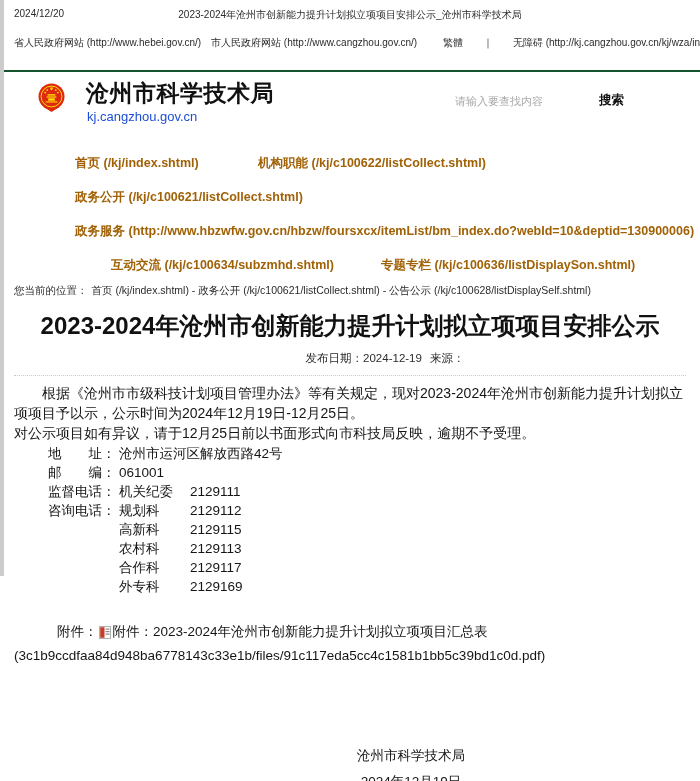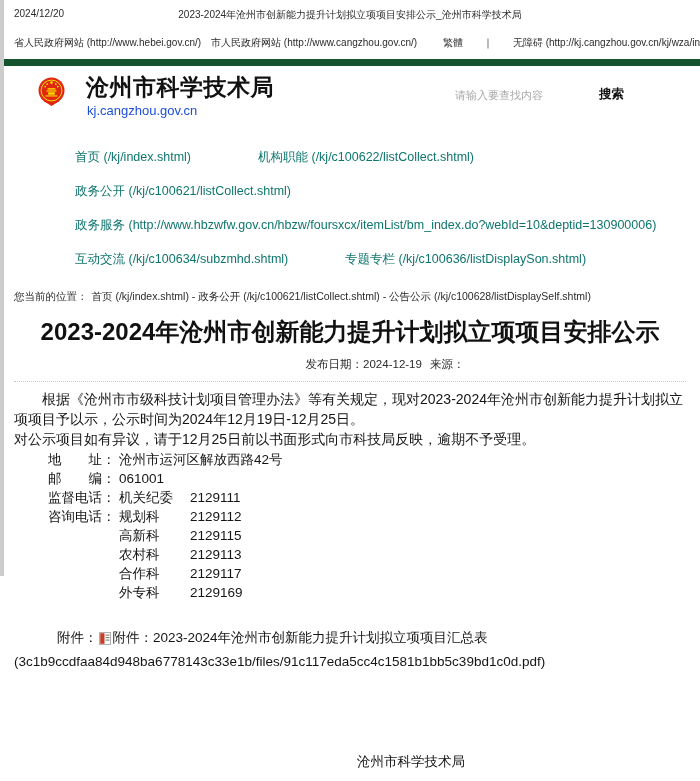--- a/index.html
+++ b/index.html
@@ -12,43 +12,43 @@
     color: #1a1a1a;
   }
   .left-strip { position: absolute; left: 0; top: 0; width: 4px; height: 576px; background: #cccccc; }
 
   
   .print-hdr { position: relative; padding-top: 8px; height: 24px; font-size: 10px; color: #2b2b2b; }
   .print-date { position: absolute; left: 14px; top: 8px; white-space: nowrap; }
   .print-title { text-align: center; padding: 0 70px; white-space: nowrap; overflow: hidden; }
 
   
-  .topbar { display: flex; align-items: flex-start; margin-top: 12px; padding: 0 0 9px 14px;
-            font-size: 10px; color: #2b2b2b; border-bottom: 7px solid #14532d; white-space: nowrap; }
+  .topbar { display: flex; align-items: flex-start; margin-top: 12px; padding: 0 0 20px 14px;
+            font-size: 10px; color: #2b2b2b; border-bottom: 2px solid #14532d; white-space: nowrap; }
   .topbar-left { display: flex; gap: 10px; }
   .topbar-right { margin-left: auto; display: flex; gap: 20px; overflow: hidden; }
   .topbar a, .topbar span { color: #2b2b2b; text-decoration: none; }
 
   
   .site-header { position: relative; height: 70px; }
   .emblem { position: absolute; left: 38px; top: 11px; width: 27px; height: 30px; }
   .site-name { position: absolute; left: 86px; top: 6px; font-size: 23px; font-weight: bold; letter-spacing: 0.5px; color: #111; }
   .site-domain { position: absolute; left: 87px; top: 37px; font-size: 13px; color: #1d4ed8; }
   .search-input { position: absolute; left: 455px; top: 22px; font-size: 11px; color: #a9a9a9; }
   .search-btn { position: absolute; left: 599px; top: 20px; font-size: 12.5px; font-weight: bold; color: #111; cursor: pointer; }
 
   
-  .nav { margin-top: 4px; font-size: 12.5px; color: #0f766e; }
+  .nav { margin-top: 4px; font-size: 12.5px; color: #a16207; font-weight: bold; }
   .nav-row { padding-left: 75px; height: 34px; display: flex; align-items: center; white-space: nowrap; }
   .nav-w1 { width: 183px; flex: none; }
-  .nav-w2 { width: 270px; flex: none; }
+  .nav-w2 { width: 270px; flex: none; margin-left: 36px; }
   .nav-item { cursor: pointer; }
 
   
-  .breadcrumb { margin-top: 14px; padding-left: 14px; font-size: 10.5px; color: #2b2b2b; white-space: nowrap; }
+  .breadcrumb { margin-top: 2px; padding-left: 14px; font-size: 10.5px; color: #2b2b2b; white-space: nowrap; }
   .breadcrumb .crumb-trail { margin-left: 4px; }
 
   
   .article-title { margin-top: 12px; text-align: center; font-size: 24px; font-weight: bold; color: #111; }
   .article-meta { margin-top: 9px; text-align: center; padding-left: 70px; font-size: 11.5px; color: #2b2b2b; }
   .article-meta .meta-src { margin-left: 8px; }
   .dotted-sep { margin: 9px 14px 0 14px; border-top: 1px dotted #c9c9c9; height: 0; }
 
   .article-body { padding: 7px 14px 0 14px; font-size: 14px; line-height: 20px; color: #151515; }
   .para-indent { text-indent: 2em; }

